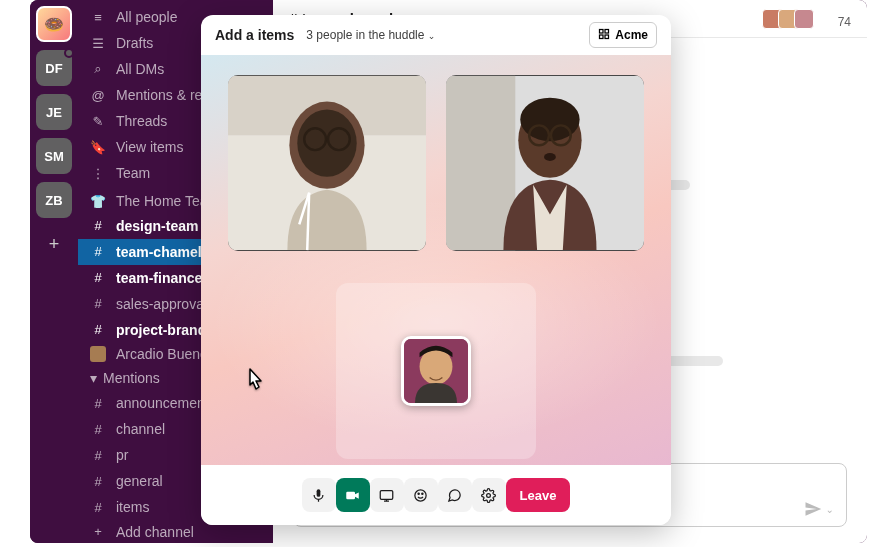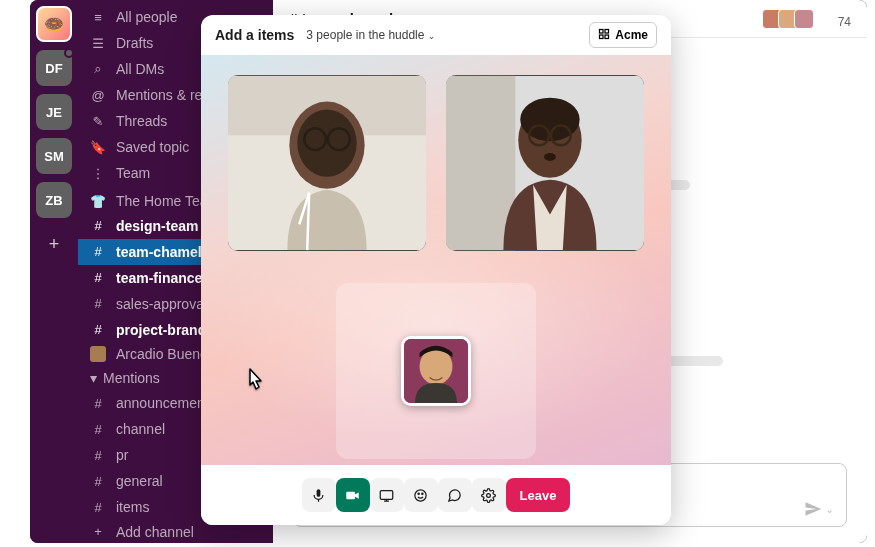--- a/index.html
+++ b/index.html
@@ -93,21 +93,21 @@
         <div class="sb-item">
           <span class="ic">@</span>
           <span>Mentions &amp; reactions</span>
         </div>
         <div class="sb-item">
           <span class="ic">✎</span>
           <span>Threads</span>
         </div>
         <div class="sb-item">
           <span class="ic">🔖</span>
-          <span>Saved topic</span>
+          <span>View items</span>
         </div>
         <div class="sb-item">
           <span class="ic">⋮</span>
           <span>Team</span>
         </div>
       </div>
     <div class="sb-item">
       <span class="ic">👕</span>
       <span>The Home Team</span>
     </div>

